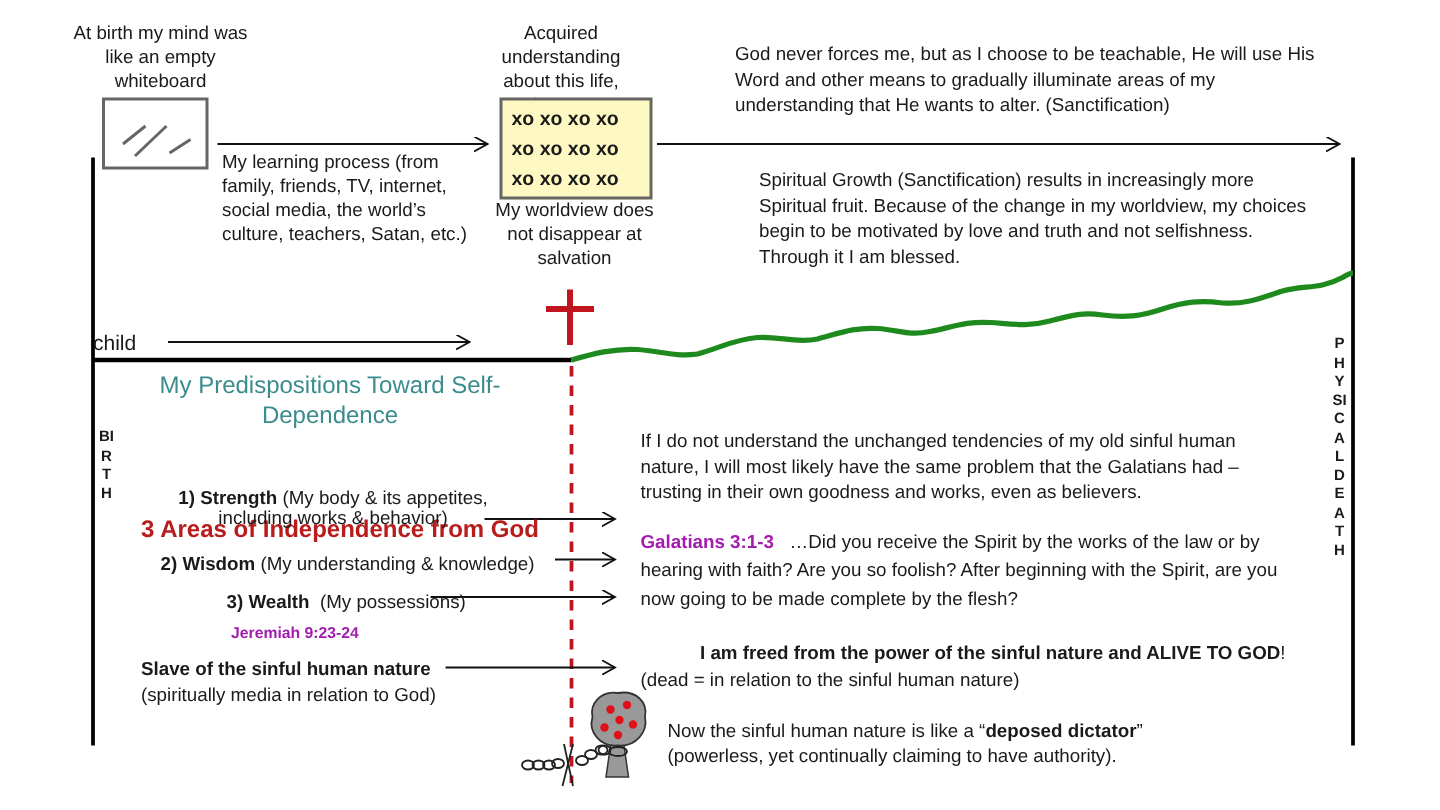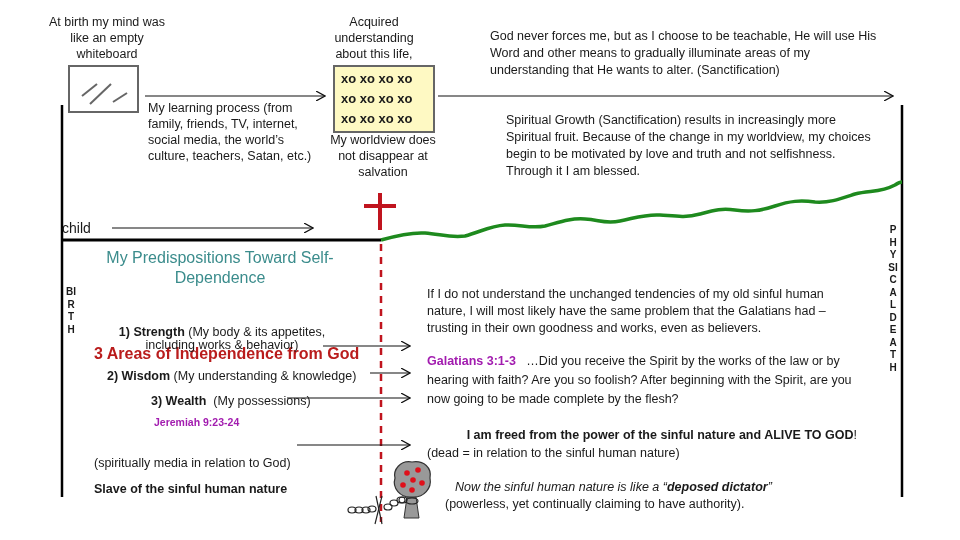--- a/index.html
+++ b/index.html
@@ -109,27 +109,27 @@
   <span class="bold">1)</span> <span class="bold">Strength</span> <span>(My body &amp; its appetites, including works &amp; behavior)</span>
 </div>
 <div class="abs t" style="left:107px; top:368px; width:280px;">
   <span class="bold">2)</span> <span class="bold">Wisdom</span> <span>(My understanding &amp; knowledge)</span>
 </div>
 <div class="abs t" style="left:107px; top:393px; width:200px;margin-left:44px;">
   <span class="bold">3)</span> <span class="bold">Wealth</span>&nbsp; <span>(My possessions)</span>
 </div>
 <div class="abs green" style="left:154px; top:416px; font-size:10.5px;">Jeremiah 9:23-24</div>
 
-<div class="abs t bold" style="left:94px; top:438px;margin-top:43px;">Slave of the sinful human nature</div>
+<div class="abs t bold" style="left:94px; top:438px;">Slave of the sinful human nature</div>
 <div class="abs t" style="left:94px; top:455px;">(spiritually media in relation to God)</div>
 
 <div class="abs t" style="left:427px; top:286px; width:430px; line-height:17px;">If I do not understand the unchanged tendencies of my old sinful human nature, I will most likely have the same problem that the Galatians had – trusting in their own goodness and works, even as believers.</div>
 <div class="abs t" style="left:427px; top:352px; width:430px; line-height:19px;">
   <span class="green">Galatians 3:1-3</span>&nbsp;&nbsp; <span>…Did you receive the Spirit by the works of the law or by hearing with faith? Are you so foolish? After beginning with the Spirit, are you now going to be made complete by the flesh?</span>
 </div>
 <div class="abs t" style="left:427px; top:427px; width:430px;text-align:right;">
   <span class="bold">I am freed from the power of the sinful nature and ALIVE TO GOD</span><span>!</span>
 </div>
 <div class="abs t" style="left:427px; top:445px;">(dead = in relation to the sinful human nature)</div>
-<div class="abs t" style="left:455px; top:479px; width:400px;font-style:italic;">
+<div class="abs t" style="left:445px; top:479px; width:400px;">
   <span>Now the sinful human nature is like a “</span><span class="bold">deposed dictator</span><span>”</span>
 </div>
 <div class="abs t" style="left:445px; top:496px;">(powerless, yet continually claiming to have authority).</div>
 
 </body></html>

